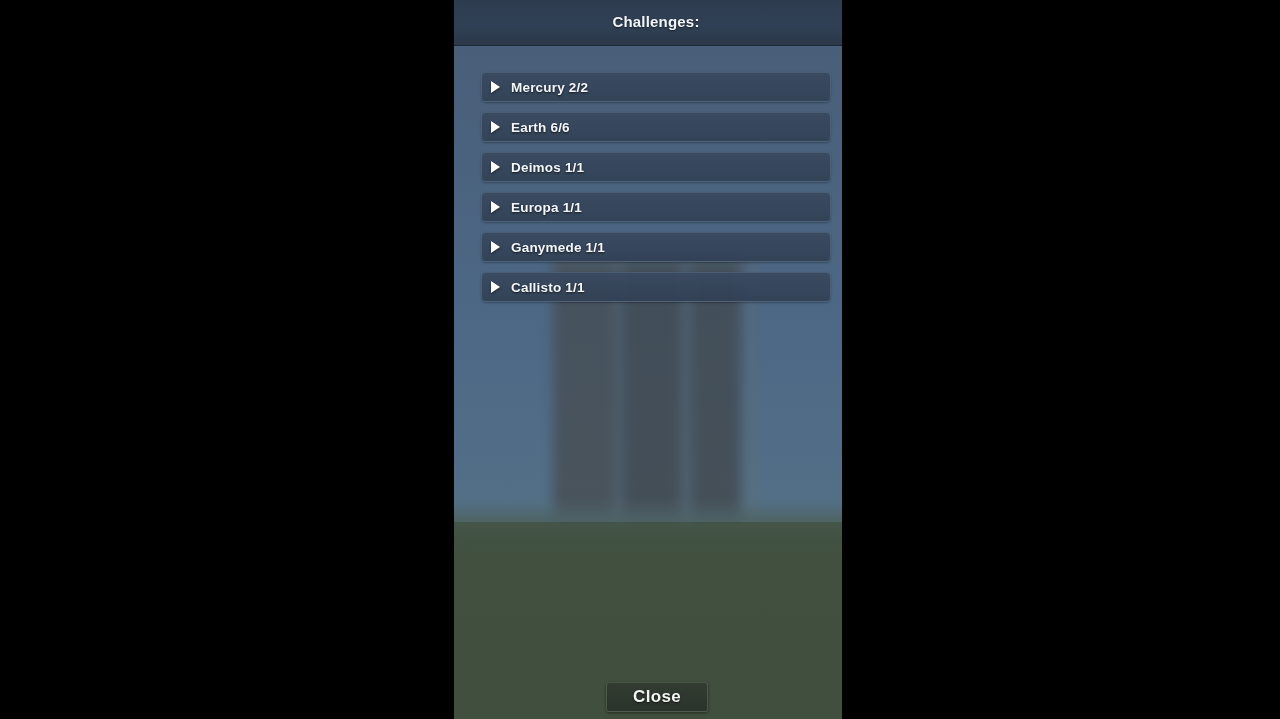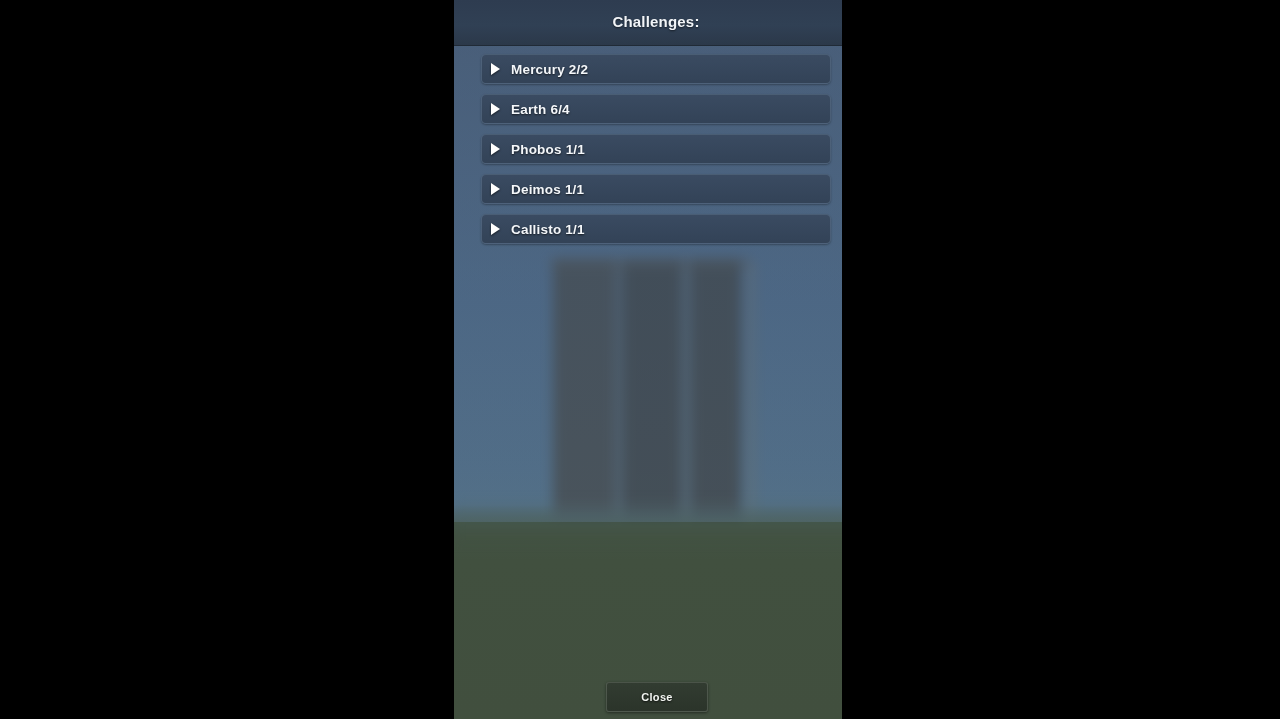--- a/index.html
+++ b/index.html
@@ -137,21 +137,21 @@
     background: linear-gradient(to bottom,
       rgba(83,110,139,0.42) 0%,
       rgba(86,114,143,0.40) 55%,
       rgba(96,123,147,0.36) 100%);
     overflow: hidden;
   }
 
   .list-inner {
     position: absolute;
     left: 27px;
-    top: 8px;
+    top: 26px;
     width: 350px;
   }
 
   .chal-row {
     position: relative;
     height: 28px;
     margin-bottom: 10px;
     border-radius: 5px;
     background: linear-gradient(to bottom, rgba(57,73,95,0.93) 0%, rgba(49,64,84,0.93) 100%);
     border: 1px solid rgba(110,136,162,0.40);
@@ -199,21 +199,21 @@
     background: linear-gradient(to bottom, #323c31 0%, #2b342a 100%);
     border: 1px solid rgba(150,160,145,0.30);
     box-shadow: 0 1px 3px rgba(0,0,0,0.45);
     display: flex;
     align-items: center;
     justify-content: center;
     cursor: default;
   }
   .close-btn .clabel {
     color: #f3f6f2;
-    font-size: 11px;
+    font-size: 17px;
     font-weight: bold;
     letter-spacing: .3px;
     text-shadow: 0 1px 2px rgba(0,0,0,.7);
   }
 
   
   .letterbox {
     position: absolute;
     top: 0;
     width: 438px;
@@ -250,29 +250,33 @@
       </div>
 
       <div class="list-panel">
         <div class="list-inner" id="challenge-list">
             <div class="chal-row">
               <span class="tri"></span>
               <span class="lbl">Mercury 2/2</span>
             </div>
             <div class="chal-row">
               <span class="tri"></span>
-              <span class="lbl">Earth 6/4</span>
-            </div>
-            <div class="chal-row">
-              <span class="tri"></span>
-              <span class="lbl">Phobos 1/1</span>
+              <span class="lbl">Earth 6/6</span>
             </div>
             <div class="chal-row">
               <span class="tri"></span>
               <span class="lbl">Deimos 1/1</span>
+            </div>
+            <div class="chal-row">
+              <span class="tri"></span>
+              <span class="lbl">Europa 1/1</span>
+            </div>
+            <div class="chal-row">
+              <span class="tri"></span>
+              <span class="lbl">Ganymede 1/1</span>
             </div>
             <div class="chal-row">
               <span class="tri"></span>
               <span class="lbl">Callisto 1/1</span>
             </div>
           </div>
       </div>
 
       <div class="ground">
         <div class="close-btn">

